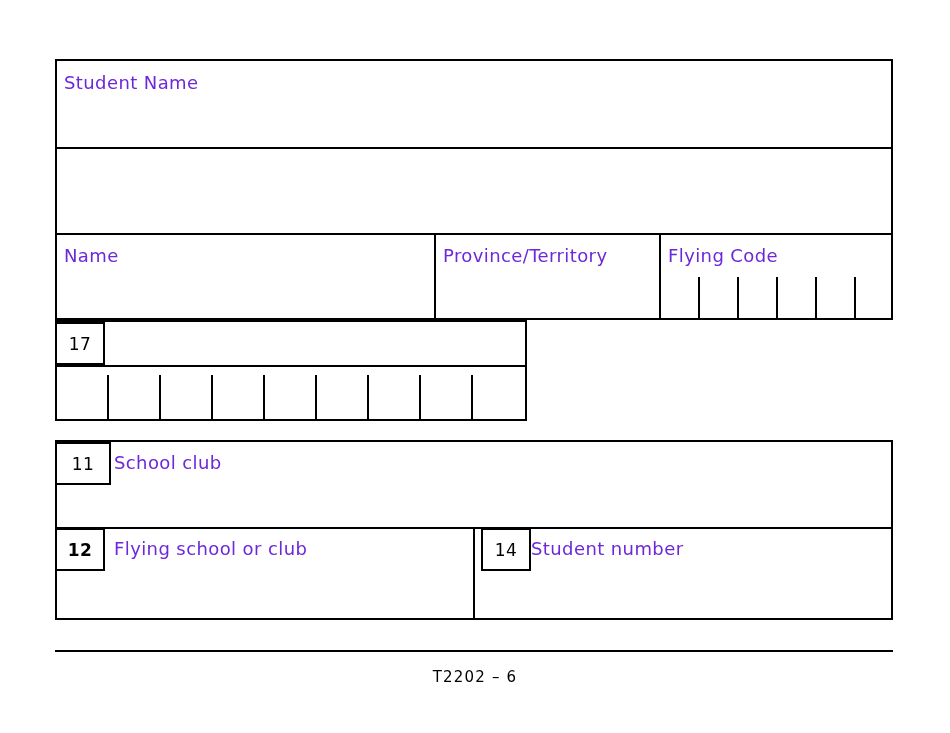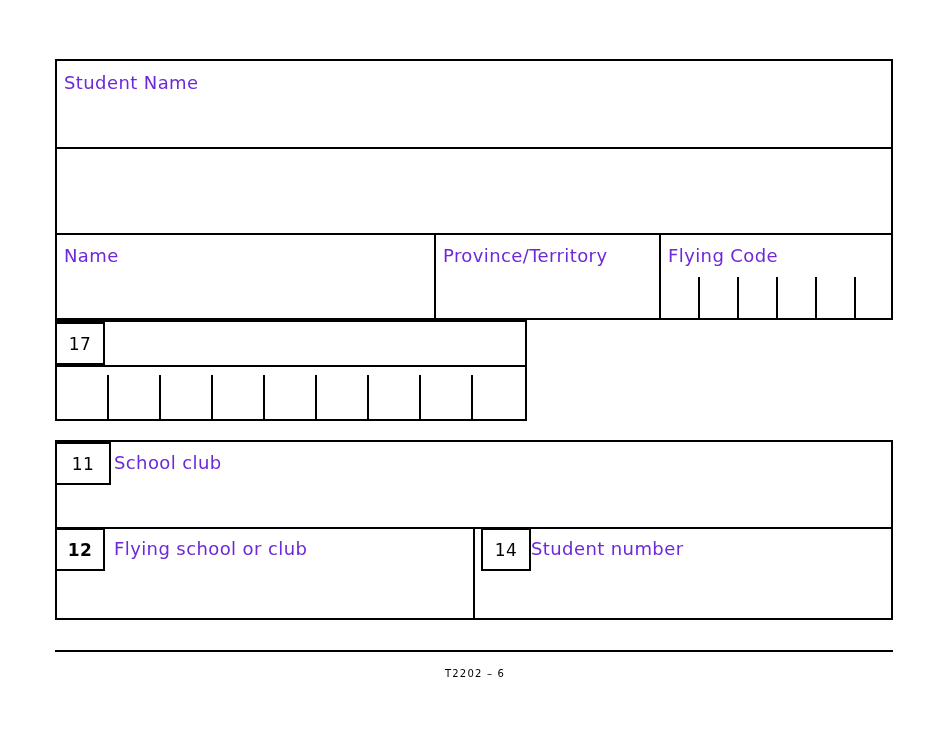--- a/index.html
+++ b/index.html
@@ -69,21 +69,21 @@
   
   .footer-rule {
     position: absolute;
     background: #000;
     height: 2px;
   }
   .footer-text {
     position: absolute;
     width: 100%;
     text-align: center;
-    font-size: 10px;
+    font-size: 15px;
     letter-spacing: 1.2px;
     color: #000;
   }
 </style>
 </head>
 <body>
 
 <div class="form-page">
 
   <div class="abs outer-table" style="left:55px; top:59px; width:838px; height:261px;">

